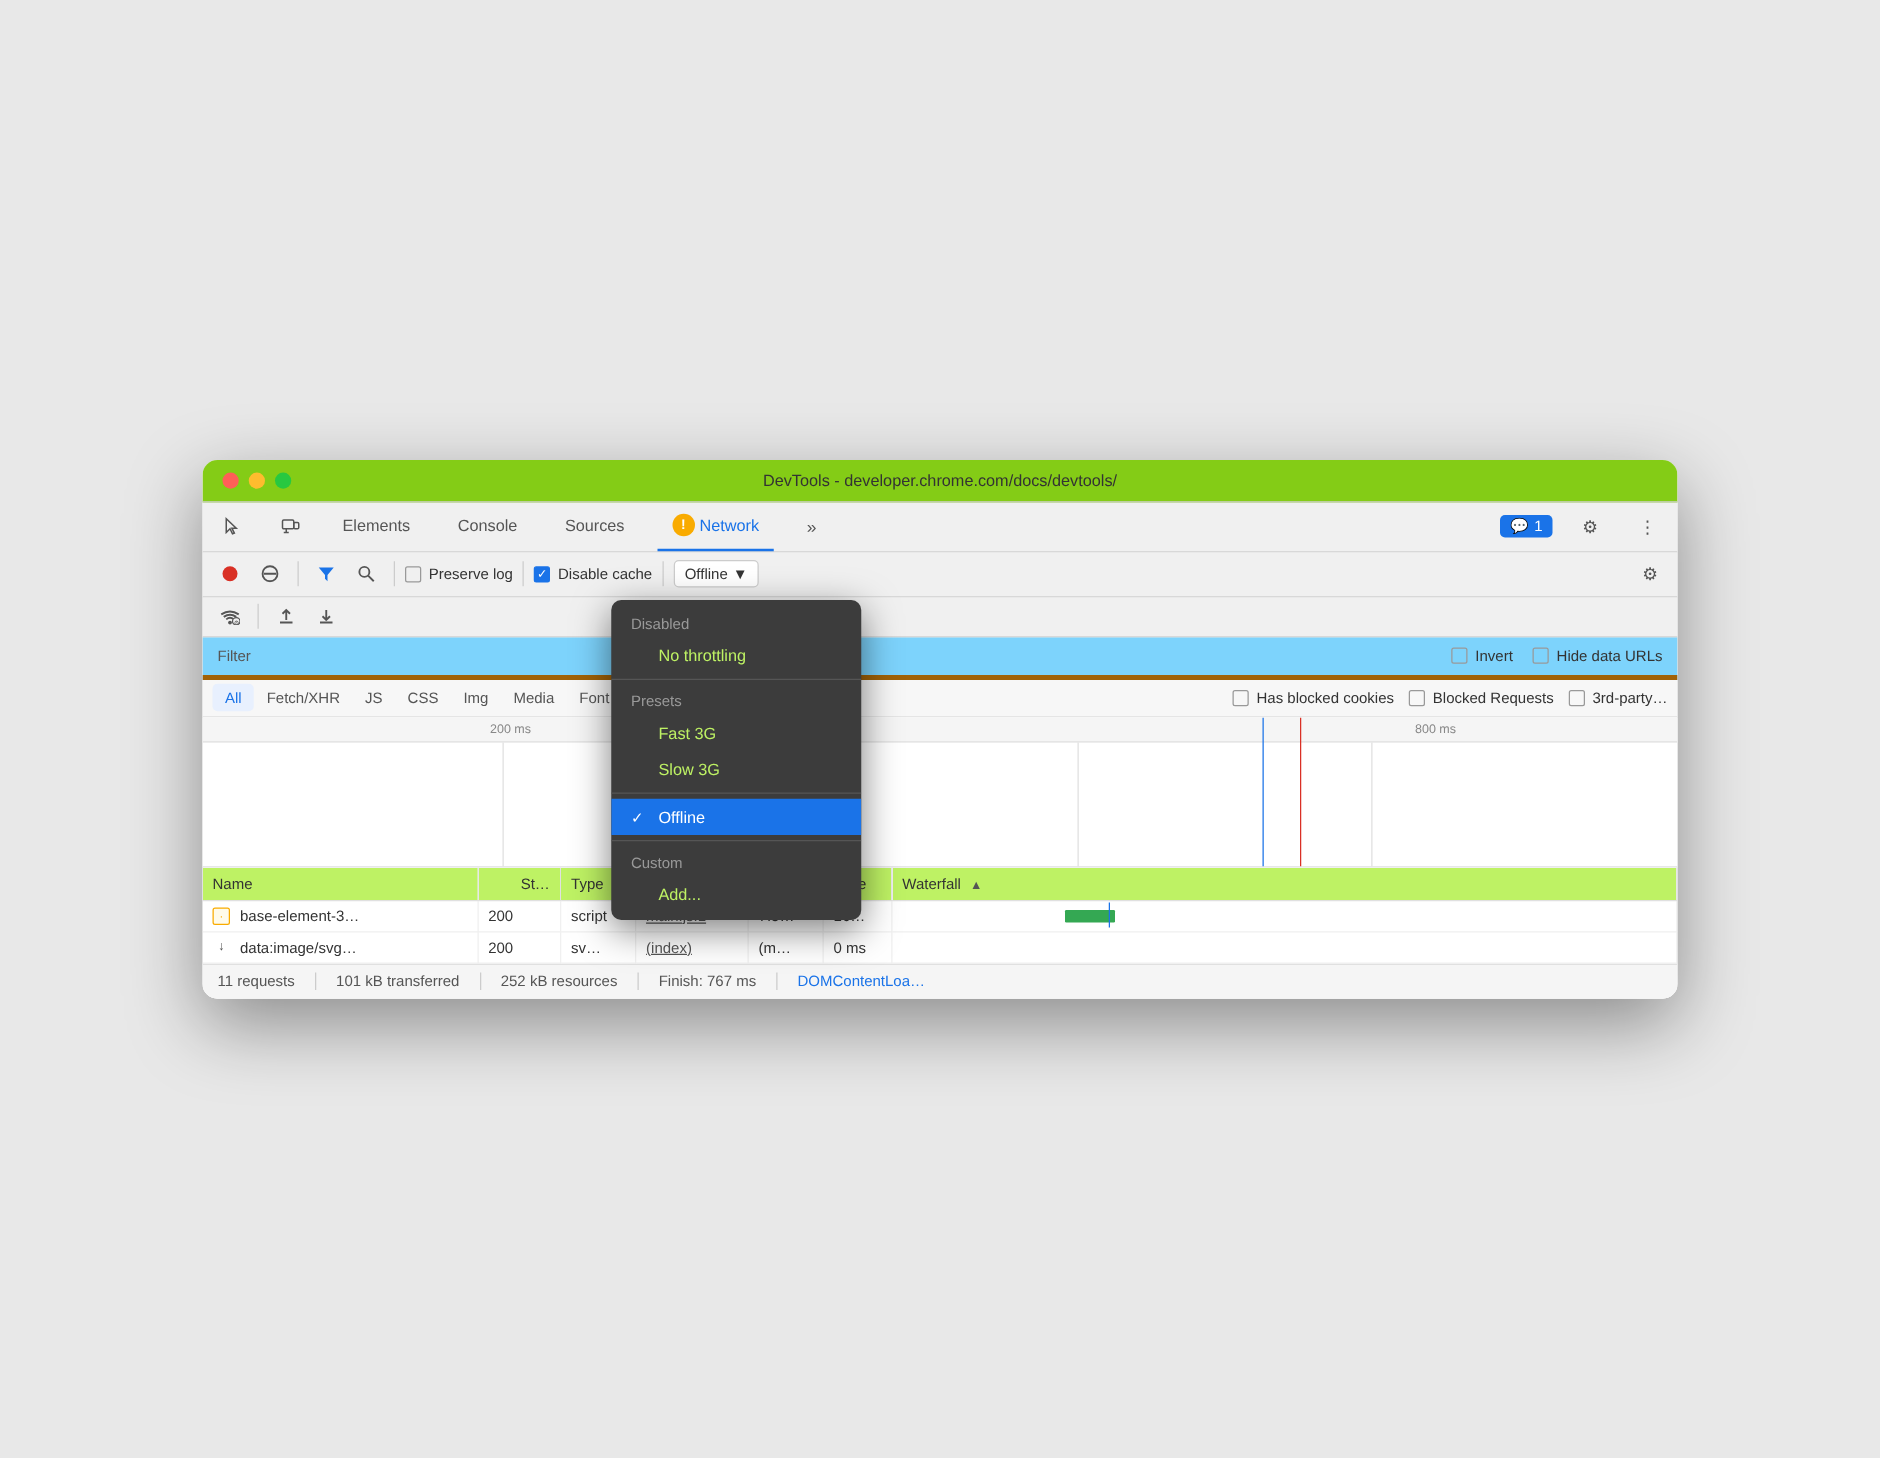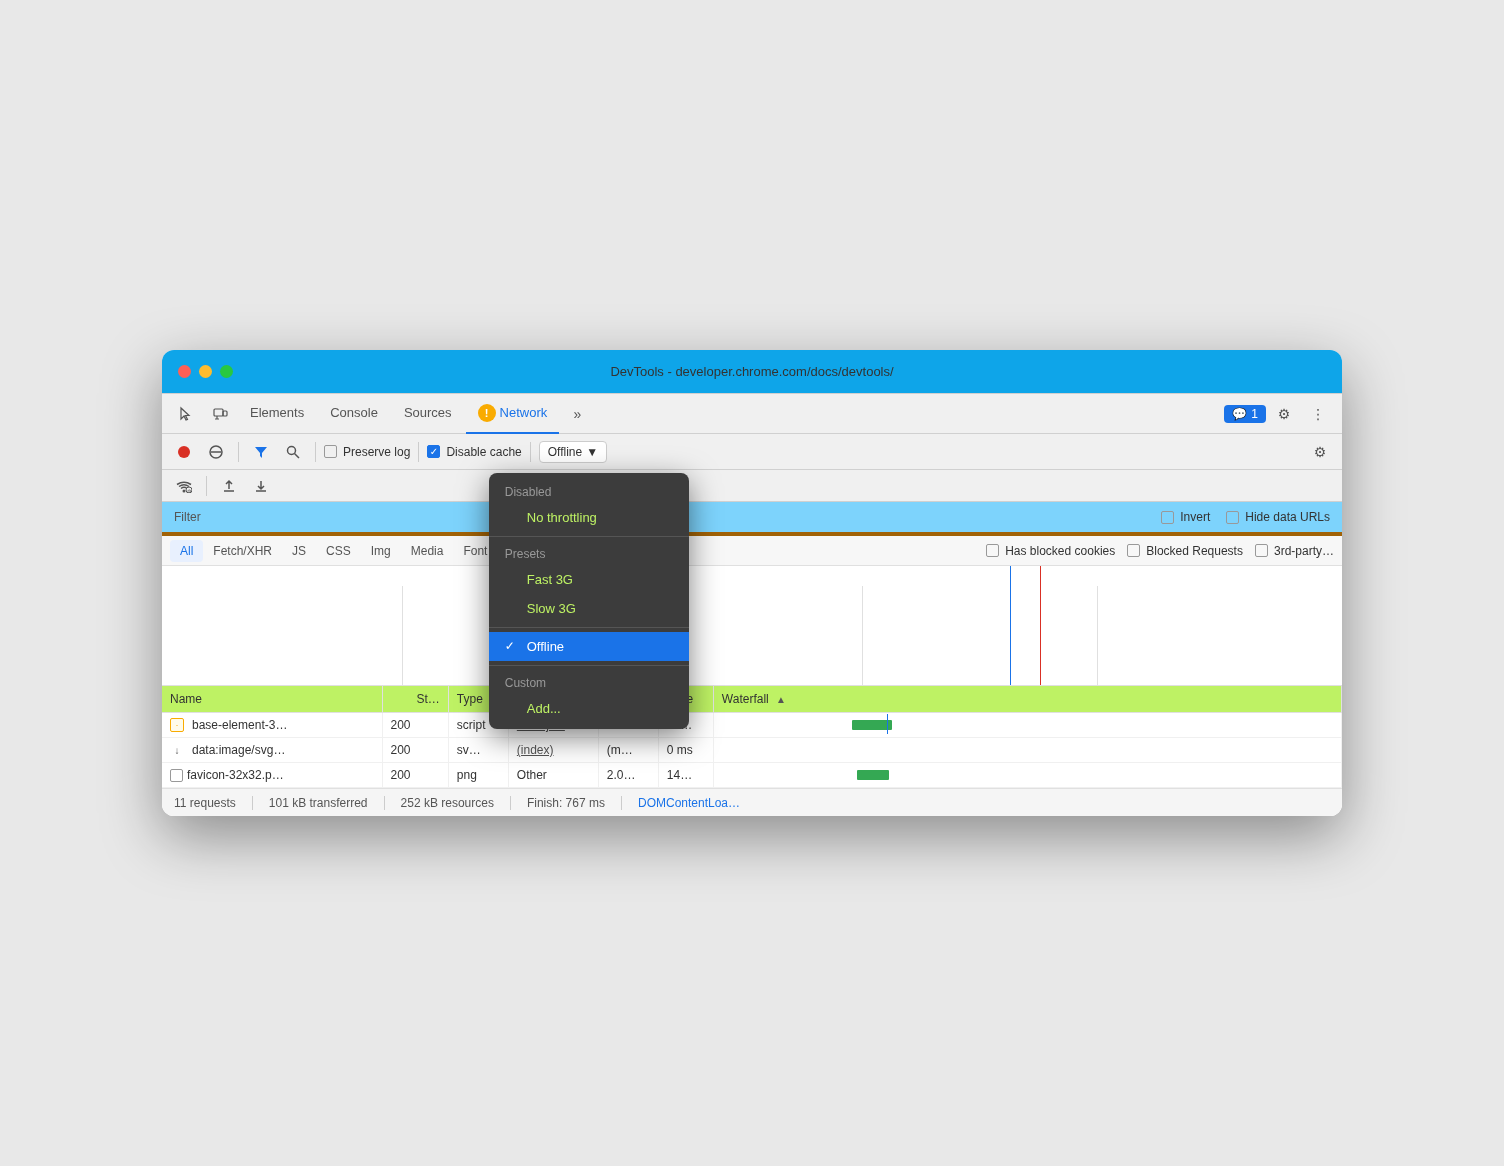--- a/index.html
+++ b/index.html
@@ -16,22 +16,22 @@
       width: 1180px;
       background: #f5f5f5;
       border-radius: 12px;
       box-shadow: 0 20px 60px rgba(0,0,0,0.4);
       overflow: hidden;
       position: relative;
     }
 
     
     .title-bar {
-      background: #0ea5e9;
-      height: 44px;
+      background: #84cc16;
+      height: 34px;
       display: flex;
       align-items: center;
       justify-content: center;
       position: relative;
       border-bottom: 1px solid #d0d0d0;
     }
 
     .traffic-lights {
       position: absolute;
       left: 16px;
@@ -63,21 +63,21 @@
     }
 
     
     .tabs-bar {
       display: flex;
       align-items: center;
       height: 40px;
       background: #f0f0f0;
       border-bottom: 1px solid #d0d0d0;
       padding: 0 8px;
-      gap: 2px;
+      gap: 14px;
     }
 
     .tab-icon-btn {
       width: 32px;
       height: 32px;
       display: flex;
       align-items: center;
       justify-content: center;
       border-radius: 4px;
       cursor: pointer;
@@ -646,20 +646,25 @@
         <span>Blocked Requests</span>
       </label>
       <label class="checkbox-label" style="margin-left:12px;">
         <span class="cb"></span>
         <span>3rd-party…</span>
       </label>
     </div>
 
     <div class="timeline-area" style="position: relative; background: #fff; height: 120px; border-bottom: 1px solid #e0e0e0;">
 
+      <div style="position: absolute; top: 0; left: 0; right: 0; height: 20px; background: #f5f5f5; border-bottom: 1px solid #e0e0e0; display: flex; align-items: center;">
+        <span class="ruler-mark" style="left: 230px;">200 ms</span>
+        <span class="ruler-mark" style="left: 455px;">400 ms</span>
+        <span class="ruler-mark" style="left: 970px;">800 ms</span>
+      </div>
 
       <div style="position:absolute; left:240px; top:20px; width:1px; height:100px; background:#e0e0e0;"></div>
       <div style="position:absolute; left:468px; top:20px; width:1px; height:100px; background:#e0e0e0;"></div>
       <div style="position:absolute; left:700px; top:20px; width:1px; height:100px; background:#e0e0e0;"></div>
       <div style="position:absolute; left:935px; top:20px; width:1px; height:100px; background:#e0e0e0;"></div>
 
       <div style="position:absolute; left:848px; top:0; width:1px; height:120px; background:#1a73e8;"></div>
 
       <div style="position:absolute; left:878px; top:0; width:1px; height:120px; background:#d93025;"></div>
     </div>
@@ -726,40 +731,20 @@
             <td>200</td>
             <td>sv…</td>
             <td>
               <span class="cell-link">(index)</span>
             </td>
             <td>(m…</td>
             <td>0 ms</td>
             <td style="position:relative; min-width:200px; height:22px;"></td>
           </tr>
 
-          <tr>
-            <td>
-              <div class="name-cell">
-                <span class="cb" style="width:13px;height:13px;"></span>
-                <span>favicon-32x32.p…</span>
-              </div>
-            </td>
-            <td>200</td>
-            <td>png</td>
-            <td>
-              <span>Other</span>
-            </td>
-            <td>2.0…</td>
-            <td>14…</td>
-            <td style="position:relative; min-width:200px; height:22px;">
-              <div style="position:relative; height:100%; display:flex; align-items:center;">
-                <div style="position:absolute; left:135px; width:32px; height:10px; background:#34a853; border-radius:1px;"></div>
-              </div>
-            </td>
-          </tr>
         </tbody>
       </table>
     </div>
 
     <div class="status-bar">
       <span>11 requests</span>
       <div class="status-divider"></div>
       <span>101 kB transferred</span>
       <div class="status-divider"></div>
       <span>252 kB resources</span>

